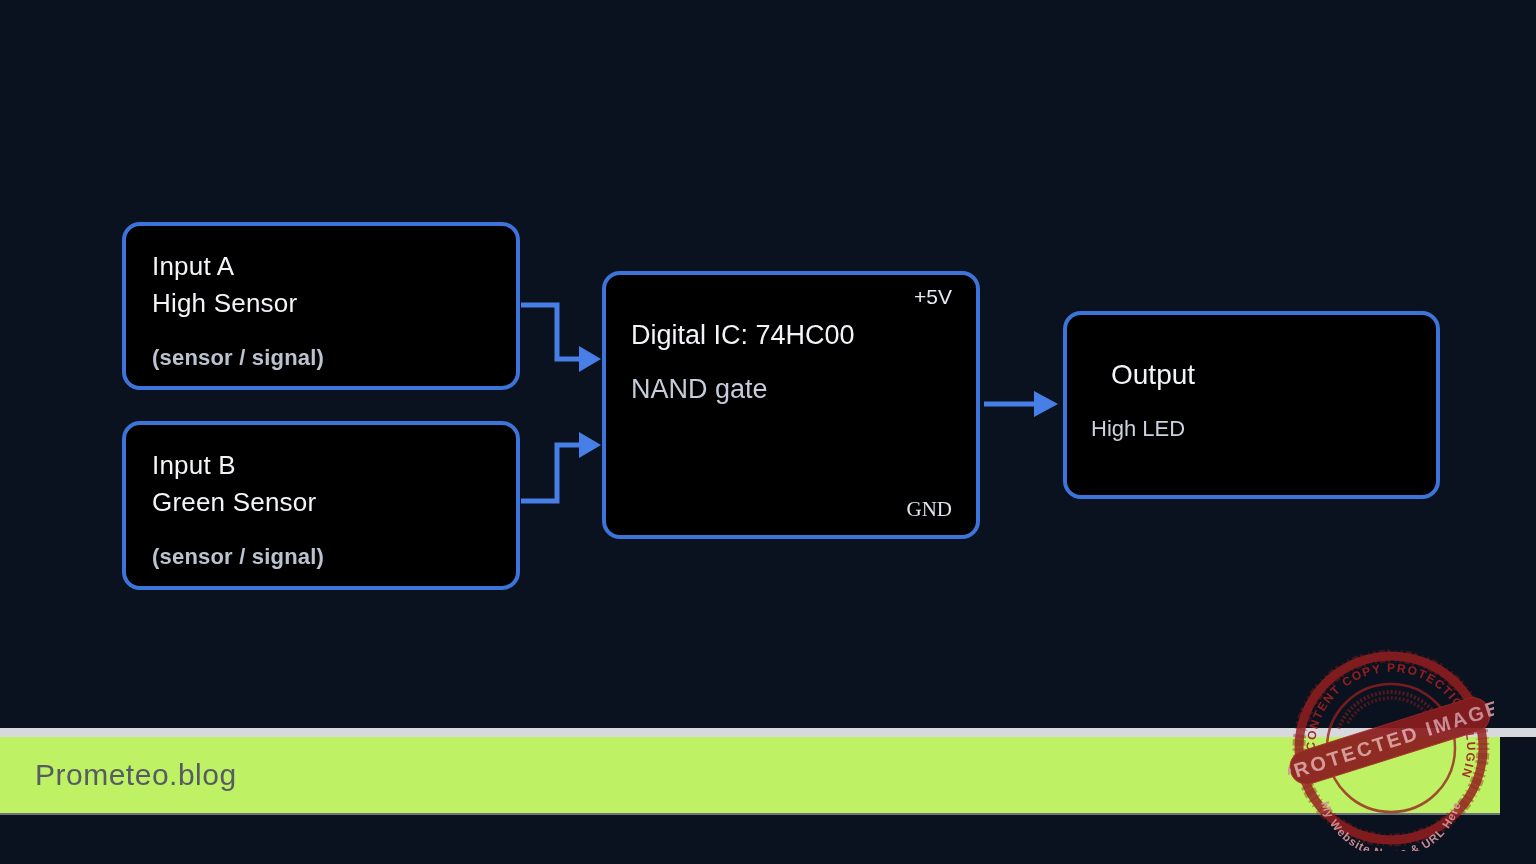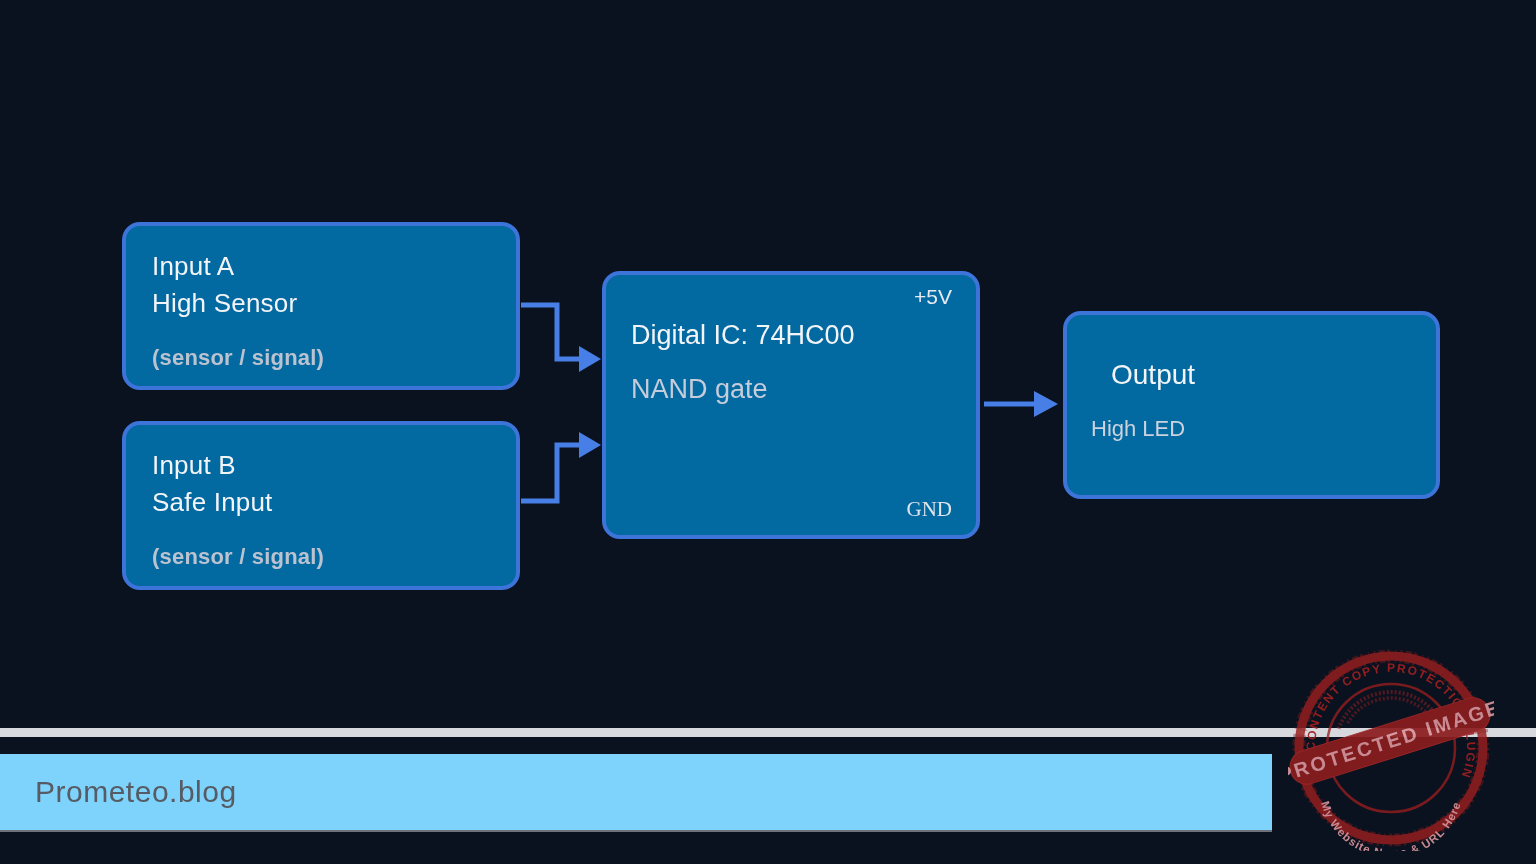--- a/index.html
+++ b/index.html
@@ -6,21 +6,21 @@
   body{
     width:1536px;height:864px;position:relative;overflow:hidden;
     background:#0b121f;
     font-family:"Liberation Sans", sans-serif;
   }
   .stage{position:absolute;inset:0;width:1536px;height:864px;}
 
   
   .block{
     position:absolute;box-sizing:border-box;
-    background:#0369a1;
+    background:#000000;
     border:4px solid #3d74da;
     border-radius:18px;
     color:#f2f4f8;
   }
   .block .title{
     position:absolute;left:26px;
     font-size:26px;line-height:37px;color:#f2f4f8;letter-spacing:.2px;
     white-space:pre-line;
   }
   .block .subtitle{
@@ -40,39 +40,39 @@
 
   #box-output{left:1063px;top:311px;width:377px;height:188px;}
   #box-output .out-title{position:absolute;left:24px;top:44px;font-size:28px;color:#f2f4f8;margin-left:20px;}
   #box-output .out-sub{position:absolute;left:24px;top:101px;font-size:22px;color:#ccd3df;}
 
   
   #connectors{position:absolute;inset:0;pointer-events:none;}
 
   
   #footer-strip{position:absolute;left:0;top:728px;width:1536px;height:9px;background:#d7d9de;}
-  #footer-bar{position:absolute;left:0;top:737px;width:1272px;height:76px;background:#7dd3fc;border-bottom:2px solid #6e727b;margin-top:17px;}
+  #footer-bar{position:absolute;left:0;top:737px;width:1500px;height:76px;background:#bef264;border-bottom:2px solid #6e727b;}
   #footer-bar .site{position:absolute;left:35px;top:21px;font-size:30px;color:#575b63;letter-spacing:.5px;}
 
   
   #stamp{position:absolute;left:1288px;top:645px;width:206px;height:206px;z-index:5;opacity:.92;}
   #stamp text{font-family:"Liberation Sans", sans-serif;font-weight:bold;}
 </style>
 </head>
 <body>
 
 <div class="stage">
 
   <div class="block" id="box-input-a">
     <div class="title"><span>Input A</span><br><span>High Sensor</span></div>
     <div class="subtitle">(sensor / signal)</div>
   </div>
 
   <div class="block" id="box-input-b">
-    <div class="title"><span>Input B</span><br><span>Safe Input</span></div>
+    <div class="title"><span>Input B</span><br><span>Green Sensor</span></div>
     <div class="subtitle">(sensor / signal)</div>
   </div>
 
   <div class="block" id="box-ic">
     <div class="pin-top">+5V</div>
     <div class="ic-title">Digital IC: 74HC00</div>
     <div class="ic-sub">NAND gate</div>
     <div class="pin-bottom">GND</div>
   </div>
 

